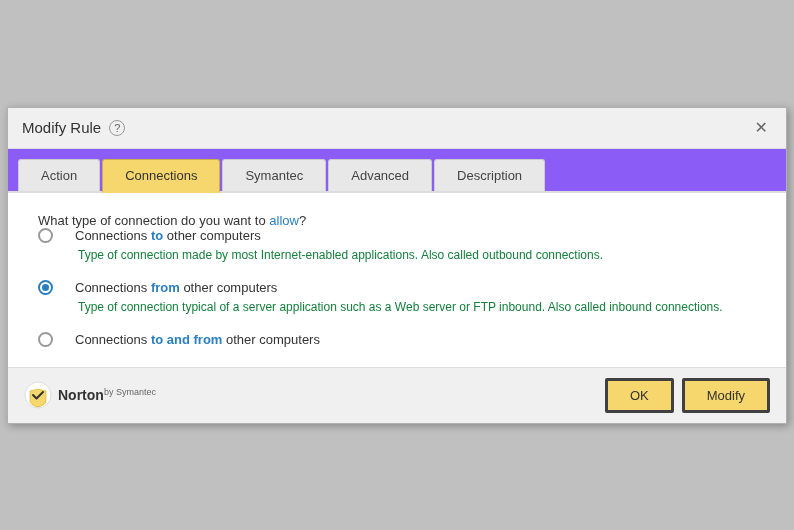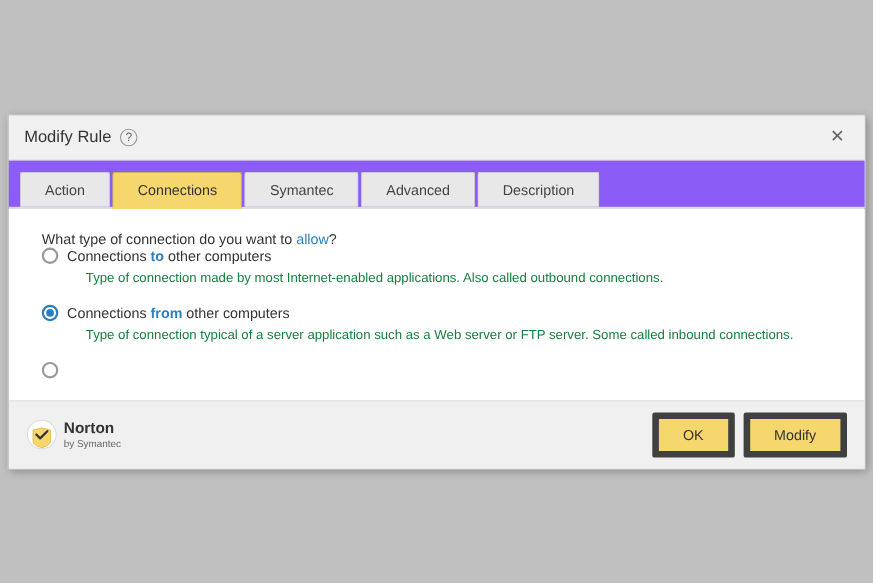--- a/index.html
+++ b/index.html
@@ -105,21 +105,21 @@
       gap: 16px;
     }
     .option {
       display: flex;
       flex-direction: column;
       gap: 3px;
     }
     .option-label {
       display: flex;
       align-items: center;
-      gap: 8px;
+      gap: 22px;
       font-size: 13px;
       color: #333;
     }
     .option-label .keyword {
       color: #2a7fc1;
       font-weight: 600;
     }
     .option-desc {
       margin-left: 40px;
       font-size: 12px;
@@ -161,41 +161,41 @@
       display: flex;
       align-items: center;
       gap: 6px;
     }
     .norton-logo {
       width: 28px;
       height: 28px;
     }
     .norton-text {
       display: flex;
-      flex-direction: column;
+      flex-direction: row;
       line-height: 1.2;
     }
     .norton-name {
       font-size: 14px;
       font-weight: 700;
       color: #333;
     }
     .norton-sub {
       font-size: 9px;
       color: #666;
     }
     .btn-group {
       display: flex;
       gap: 8px;
     }
     .btn {
       padding: 7px 22px;
       font-size: 13px;
       cursor: pointer;
-      border: 6px solid #404040;
+      border: 3px solid #404040;
       border-radius: 2px;
       background: #f5d76e;
       color: #333;
       font-weight: 500;
     }
   </style>
 </head>
 <body>
 
 <div class="dialog">
@@ -229,26 +229,27 @@
           <span>Connections <span class="keyword">to</span> other computers</span>
         </div>
         <div class="option-desc">Type of connection made by most Internet-enabled applications. Also called outbound connections.</div>
       </div>
 
       <div class="option">
         <div class="option-label">
           <div class="radio-custom checked"></div>
           <span>Connections <span class="keyword">from</span> other computers</span>
         </div>
-        <div class="option-desc">Type of connection typical of a server application such as a Web server or FTP server. Some called inbound connections.</div>
+        <div class="option-desc">Type of connection typical of a server application such as a Web server or FTP inbound. Also called inbound connections.</div>
       </div>
 
       <div class="option">
         <div class="option-label">
           <div class="radio-custom"></div>
+          <span>Connections <span class="keyword">to and from</span> other computers</span>
         </div>
       </div>
     </div>
   </div>
 
   <div class="footer">
     <div class="norton-brand">
 
       <svg class="norton-logo" viewBox="0 0 28 28">
         <circle cx="14" cy="14" r="13" fill="#fff" stroke="#ddd" stroke-width="1"></circle>

